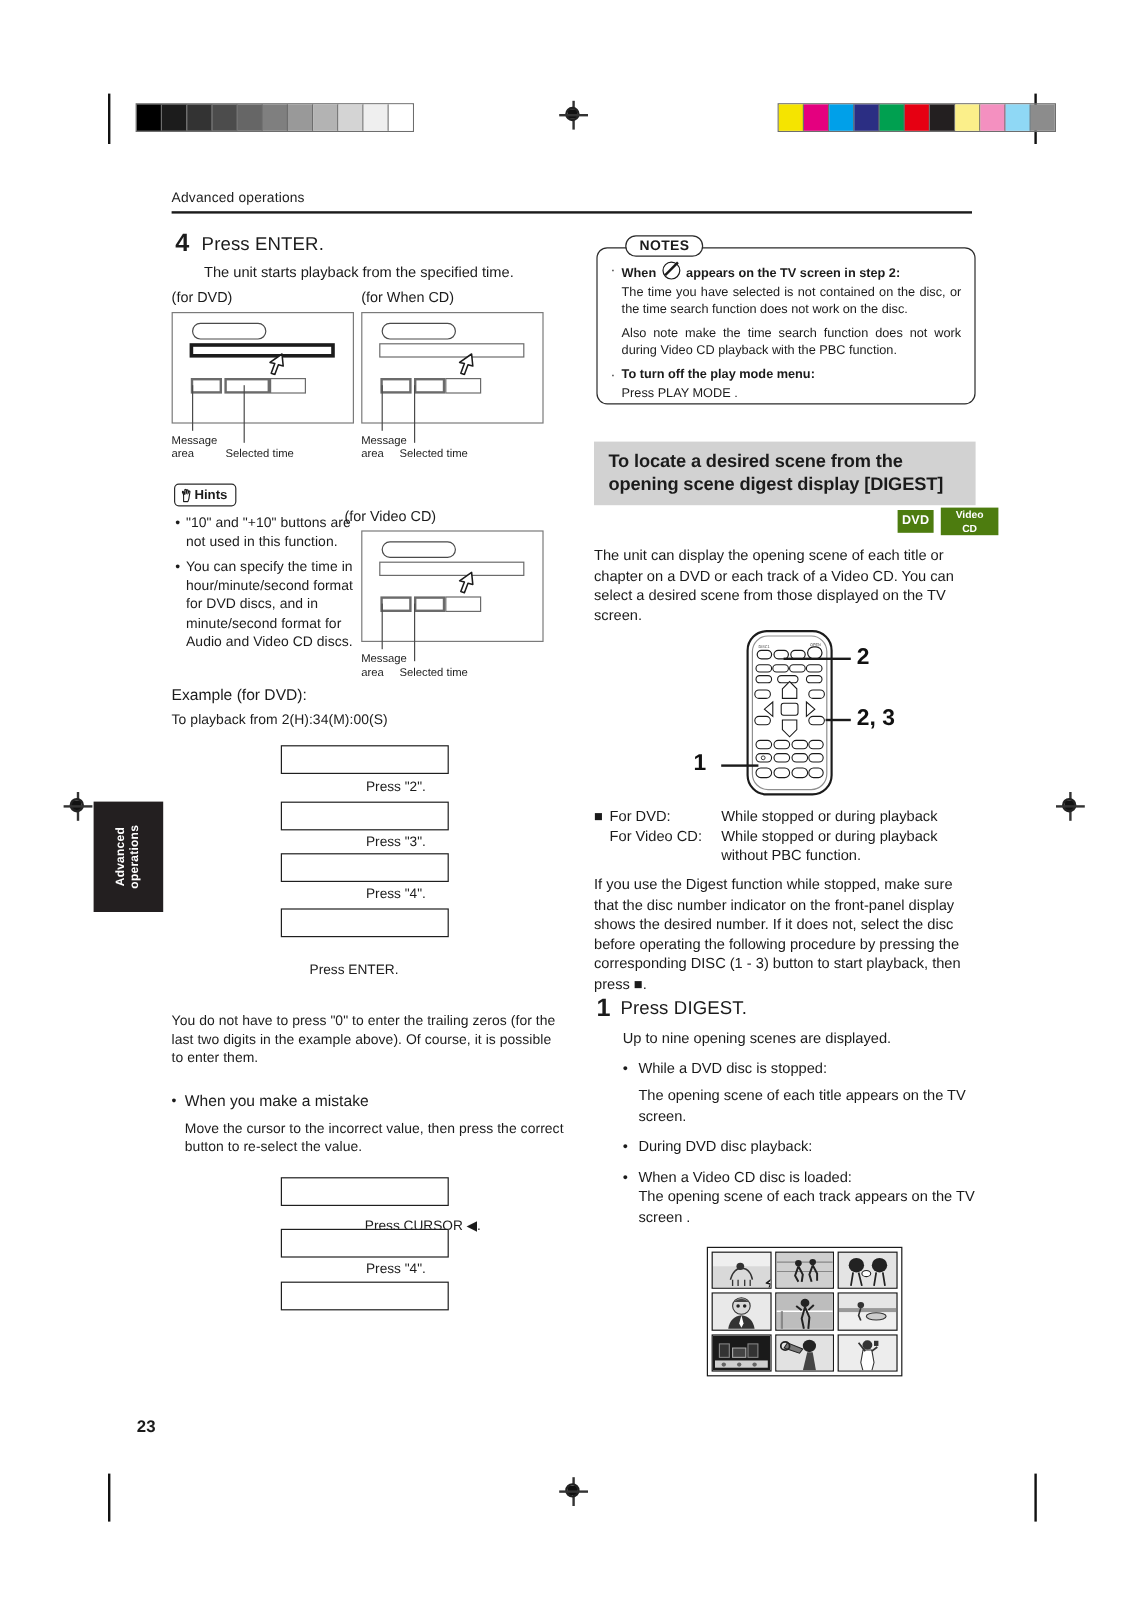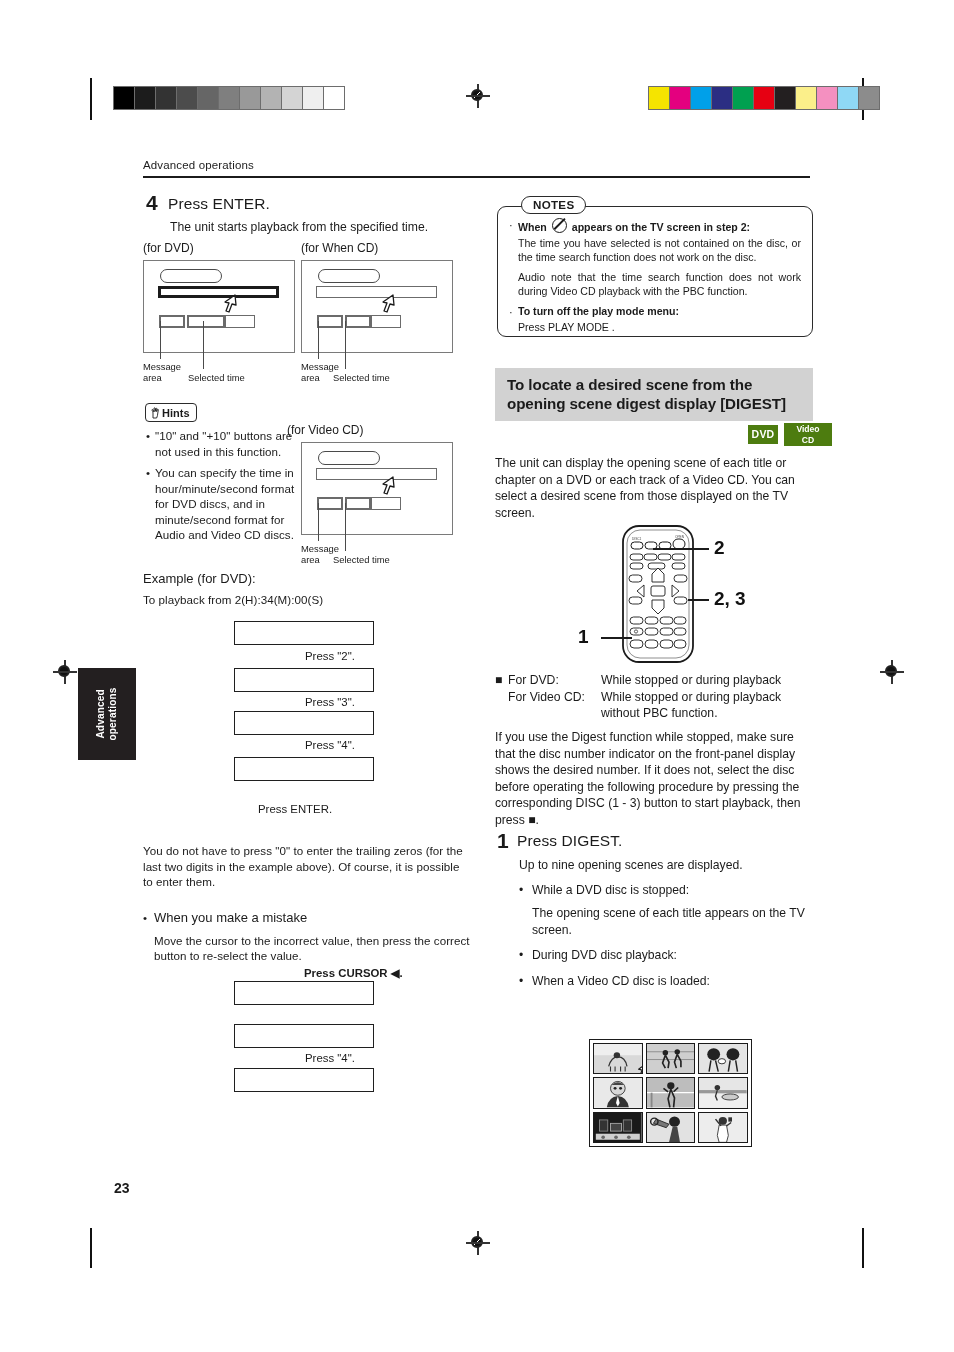--- a/index.html
+++ b/index.html
@@ -237,39 +237,39 @@
 
 <div class="abs" style="left:143px;top:910px;width:325px;">
   <div style="display:flex;">
     <div class="body" style="width:11px;">•</div>
     <div style="font-size:13px;">When you make a mistake</div>
   </div>
   <div class="body" style="margin:7px 0 0 11px;width:316px;">Move the cursor to the incorrect value, then press the correct button to re-select the value.</div>
 </div>
 
 <div class="dispbox" style="left:234px;top:981px;width:140px;height:24px;"></div>
-<div class="presslbl" style="left:304px;top:966px;font-weight:bold;">Press CURSOR ◀.</div>
+<div class="presslbl" style="left:304px;top:1014px;">Press CURSOR ◀.</div>
 <div class="dispbox" style="left:234px;top:1024px;width:140px;height:24px;"></div>
 <div class="presslbl" style="left:305px;top:1052px;">Press "4".</div>
 <div class="dispbox" style="left:234px;top:1068px;width:140px;height:24px;"></div>
 
 <div class="notes-wrap">
   <div class="notes-box"></div>
   <div class="notes-tab">NOTES</div>
   <div class="notes-inner">
     <div class="nrow">
       <div class="ndot">·</div>
       <div class="ntxt b">
         <span>When</span>
         <span class="nosign"></span>
         <span>appears on the TV screen in step 2:</span>
       </div>
     </div>
     <div class="nsub" style="margin-top:3px;">The time you have selected is not contained on the disc, or the time search function does not work on the disc.</div>
-    <div class="nsub" style="margin-top:7px;">Audio note that the time search function does not work during Video CD playback with the PBC function.</div>
+    <div class="nsub" style="margin-top:7px;">Also note make the time search function does not work during Video CD playback with the PBC function.</div>
     <div class="nrow" style="margin-top:7px;">
       <div class="ndot">·</div>
       <div class="ntxt b">To turn off the play mode menu:</div>
     </div>
     <div class="nsub" style="margin-top:2px;">Press PLAY MODE .</div>
   </div>
 </div>
 
 <div class="sect-band">
   <h2>To locate a desired scene from the opening scene digest display [DIGEST]</h2>
@@ -382,20 +382,21 @@
 
     <div style="display:flex;margin-top:9px;">
       <div class="body-lg" style="width:13px;">•</div>
       <div class="body-lg" style="flex:1;">During DVD disc playback:</div>
     </div>
 
     <div style="display:flex;margin-top:9px;">
       <div class="body-lg" style="width:13px;">•</div>
       <div class="body-lg" style="flex:1;">When a Video CD disc is loaded:</div>
     </div>
+    <div class="body-lg" style="margin-left:13px;">The opening scene of each track appears on the TV screen .</div>
   </div>
 </div>
 
 <div class="digest" id="digest-grid">
     <div class="cell"><svg viewBox="0 0 52 34" width="100%" height="100%" preserveAspectRatio="none">
         <rect width="52" height="34" fill="#d9d9d9"></rect>
         <rect x="0" y="0" width="52" height="13" fill="#efefef"></rect>
         <path d="M16 26 q3 -11 10 -11 q8 0 10 11" fill="none" stroke="#333" stroke-width="1.4"></path>
         <circle cx="25" cy="13" r="3.5" fill="#333"></circle>
         <path d="M18 26 l0 6 M23 26 l0 6 M29 26 l0 6 M34 26 l0 6" stroke="#333" stroke-width="1.2"></path>

